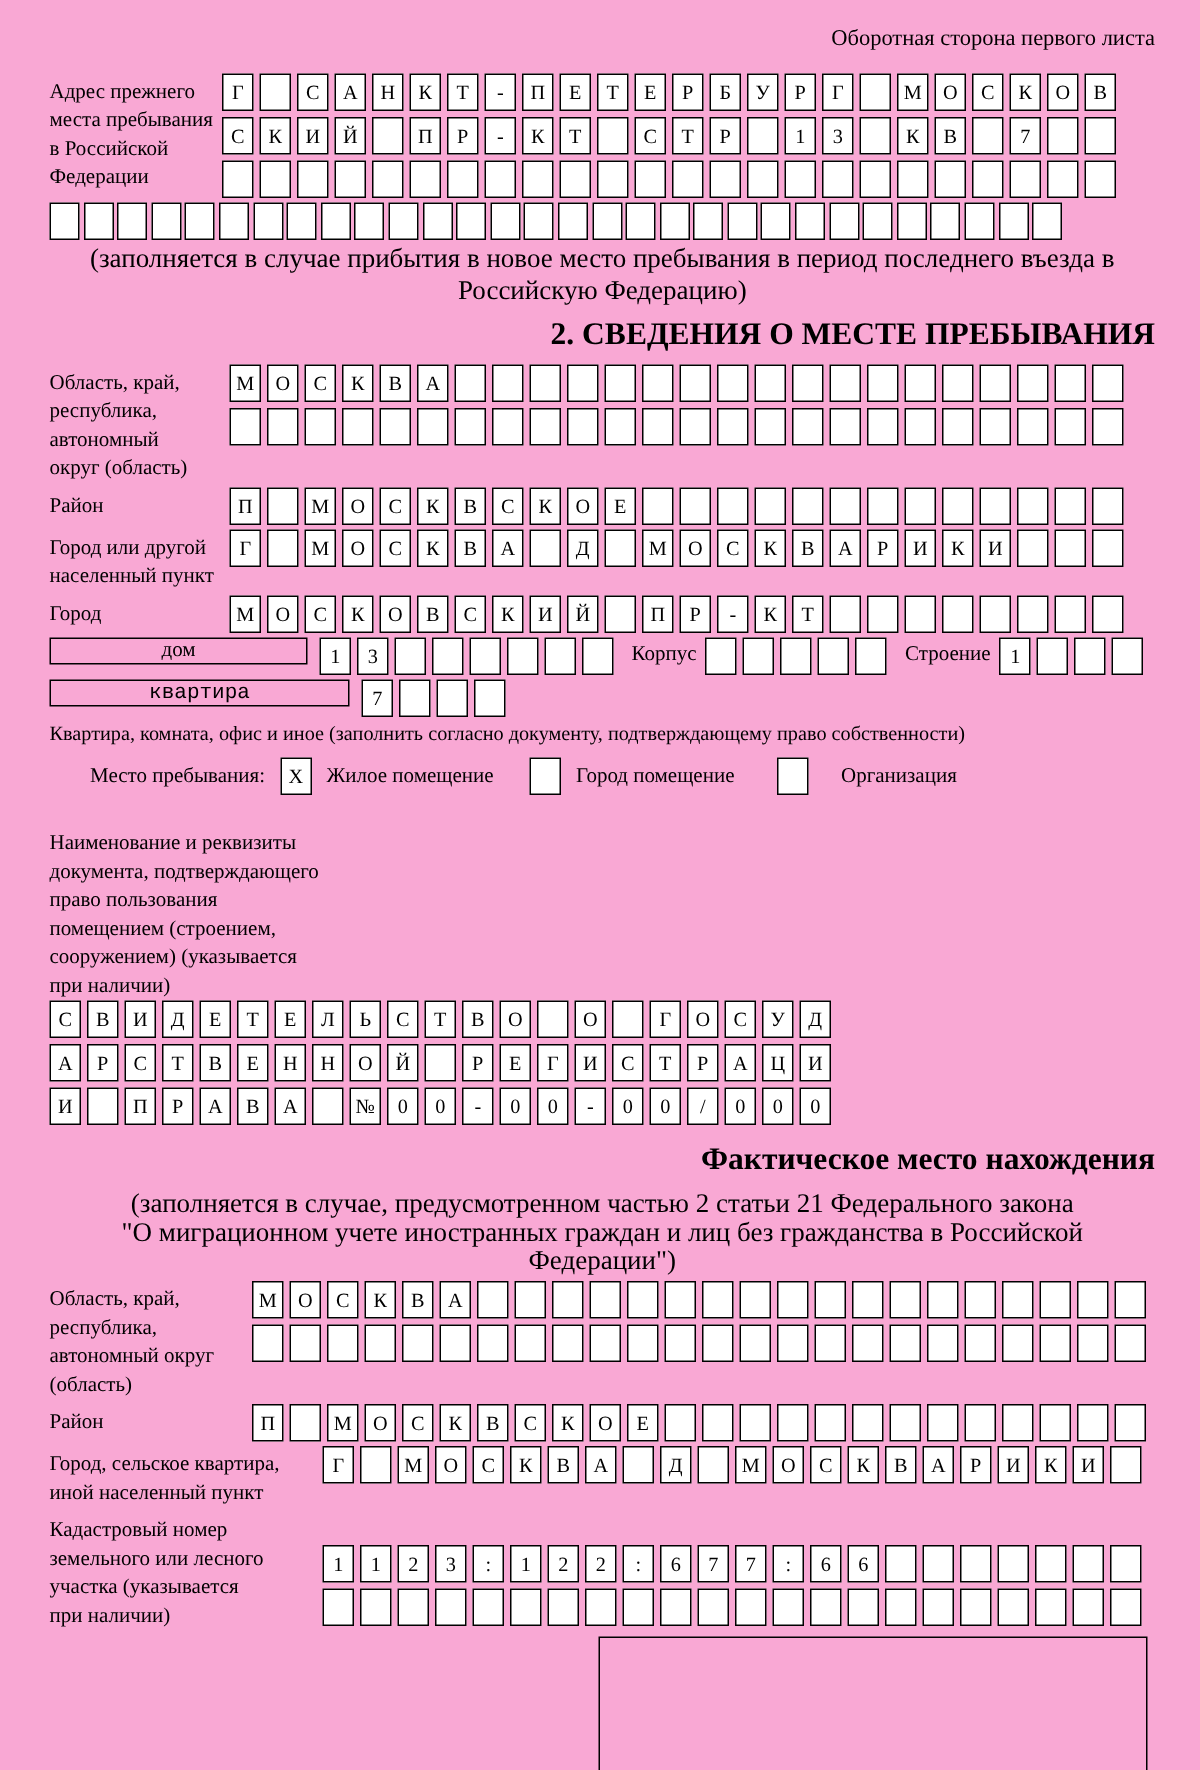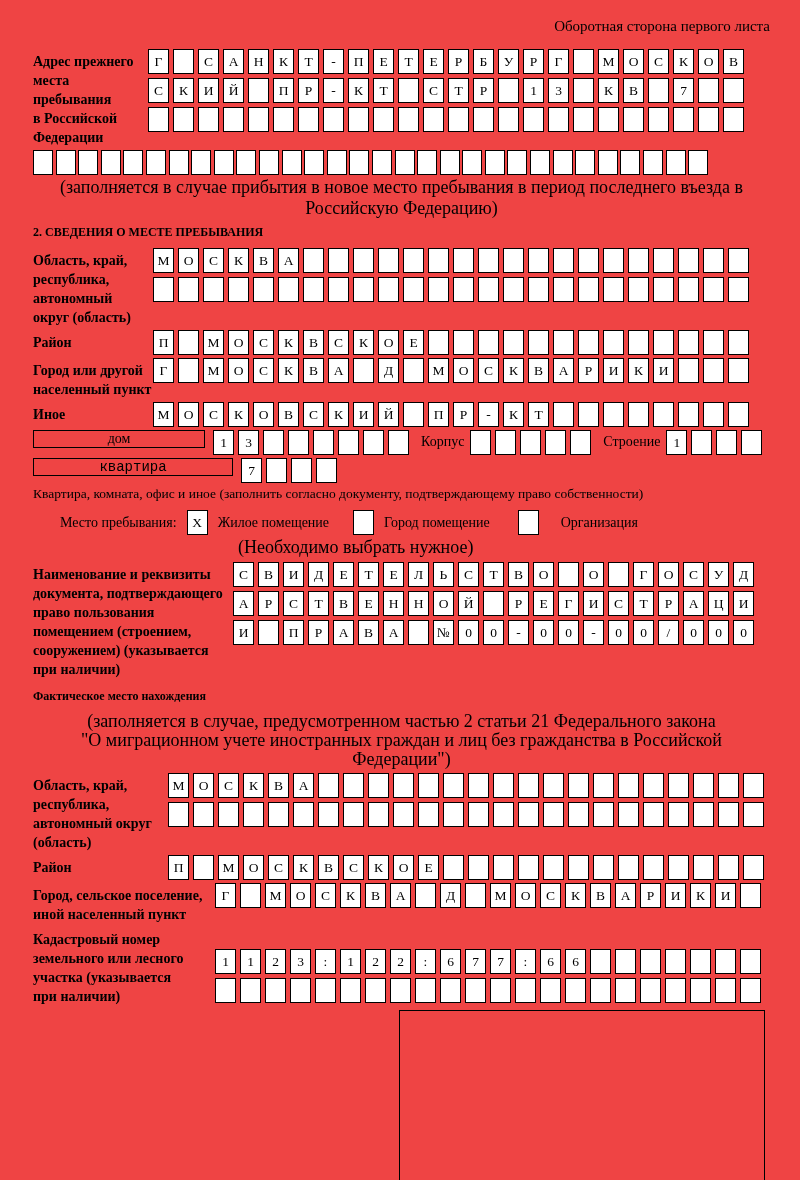--- a/index.html
+++ b/index.html
@@ -1,29 +1,29 @@
 <!DOCTYPE html>
 <html><head>
 <meta charset="utf-8">
 <style>
   html,body{margin:0;padding:0;background:#fff;}
   body{font-family:"Liberation Serif","DejaVu Serif",serif;color:#000;}
   .page{position:relative;width:800px;height:1180px;box-sizing:border-box;
-        padding:10px 30px 0 33px;overflow:hidden;background:#ef4444;}
+        padding:10px 30px 0 33px;overflow:hidden;background:#f9a8d4;}
   .hdr-note{text-align:right;font-size:15px;margin:8px 0 14px 0;}
   .row{display:flex;align-items:flex-start;margin-bottom:3px;}
-  .lbl{flex:none;font-size:14px;line-height:19px;white-space:pre-line;padding-top:3px;font-weight:bold;}
+  .lbl{flex:none;font-size:14px;line-height:19px;white-space:pre-line;padding-top:3px;}
   .grid{display:flex;flex-wrap:nowrap;}
   .grid-col{display:flex;flex-direction:column;gap:4px;}
   .cell{box-sizing:border-box;flex:none;width:21px;height:25px;border:1.6px solid #000;
         margin-right:4px;display:inline-flex;align-items:center;justify-content:center;
         font-size:13.5px;background:#fff;}
   .grid-tight .cell{width:20px;margin-right:2.6px;}
   .note-c{text-align:center;font-size:18px;margin:2px 0 4px 0;}
-  .title-c{text-align:left;font-size:12px;font-weight:bold;margin:6px 0 8px 0;}
+  .title-c{text-align:right;font-size:21px;font-weight:bold;margin:6px 0 8px 0;}
   .caption{font-size:13.5px;margin:2px 0 8px 0;}
   .widebox{box-sizing:border-box;border:1.6px solid #000;height:18px;display:inline-flex;
         align-items:center;justify-content:center;font-size:14px;flex:none;margin-right:8px;}
   .inline-lbl{font-size:14px;padding:4px 6px 0 8px;flex:none;}
   .stay-row{display:flex;align-items:center;font-size:14px;margin-top:4px;margin-left:27px;}
   .stay-row .cell{margin:0 10px 0 10px;}
   .stamp-wrap{margin-left:360px;width:378px;text-align:center;margin-top:4px;}
   .stamp-box{box-sizing:border-box;width:366px;height:176px;border:1.8px solid #000;margin:0 auto;}
   .stamp-note{font-size:14.5px;line-height:19px;white-space:pre-line;margin-top:5px;}
   .w115{width:115px;} .w120{width:120px;} .w200{width:200px;} .w135{width:135px;} .w182{width:182px;}
@@ -273,21 +273,21 @@
         <span class="cell">И</span>
         <span class="cell">К</span>
         <span class="cell">И</span>
         <span class="cell"></span>
         <span class="cell"></span>
         <span class="cell"></span>
       </div>
   </div>
 
   <div class="row">
-    <div class="lbl w120">Иное</div>
+    <div class="lbl w120">Город</div>
     <div class="grid">
         <span class="cell">М</span>
         <span class="cell">О</span>
         <span class="cell">С</span>
         <span class="cell">К</span>
         <span class="cell">О</span>
         <span class="cell">В</span>
         <span class="cell">С</span>
         <span class="cell">К</span>
         <span class="cell">И</span>
@@ -351,23 +351,22 @@
 
   <div class="stay-row">
     <span>Место пребывания:</span>
     <span class="cell">X</span>
     <span>Жилое помещение</span>
     <span class="cell" style="margin-left:24px;"></span>
     <span>Город помещение</span>
     <span class="cell" style="margin-left:28px;margin-right:22px;"></span>
     <span>Организация</span>
   </div>
-  <div class="note-c" style="text-align:left;margin-left:205px;">(Необходимо выбрать нужное)</div>
-
-  <div class="row" style="margin-top:4px;">
+
+  <div class="row" style="margin-top:20px;flex-direction:column;">
     <div class="lbl w200">Наименование и реквизиты
 документа, подтверждающего
 право пользования
 помещением (строением,
 сооружением) (указывается
 при наличии)</div>
     <div class="grid-col">
       <div class="grid">
           <span class="cell">С</span>
           <span class="cell">В</span>
@@ -529,21 +528,21 @@
         <span class="cell"></span>
         <span class="cell"></span>
         <span class="cell"></span>
         <span class="cell"></span>
         <span class="cell"></span>
         <span class="cell"></span>
       </div>
   </div>
 
   <div class="row">
-    <div class="lbl w182">Город, сельское поселение,
+    <div class="lbl w182">Город, сельское квартира,
 иной населенный пункт</div>
     <div class="grid">
         <span class="cell">Г</span>
         <span class="cell"></span>
         <span class="cell">М</span>
         <span class="cell">О</span>
         <span class="cell">С</span>
         <span class="cell">К</span>
         <span class="cell">В</span>
         <span class="cell">А</span>

